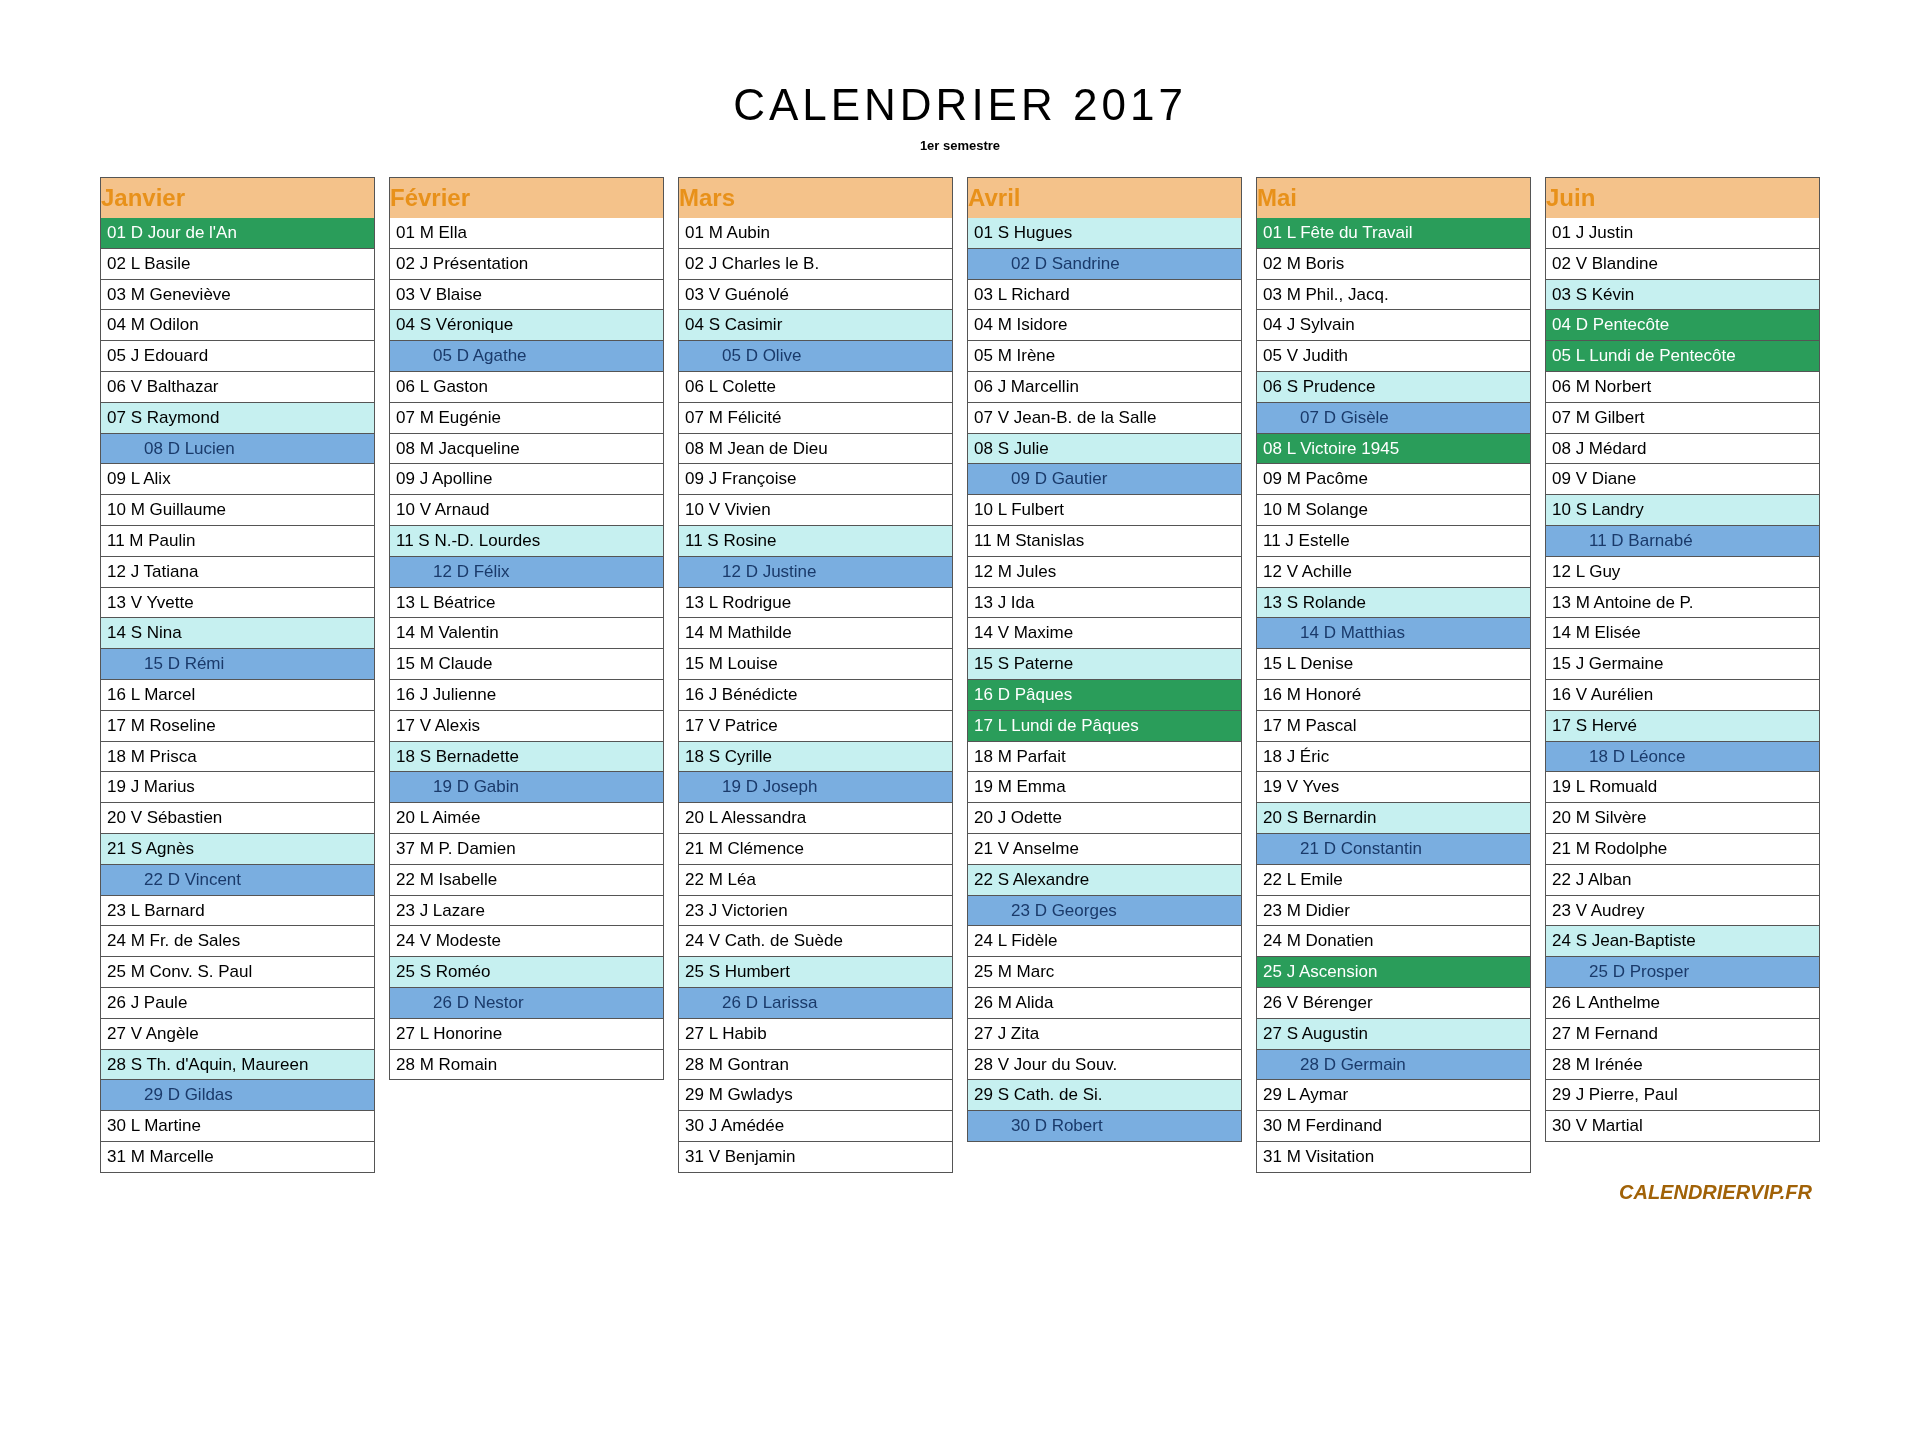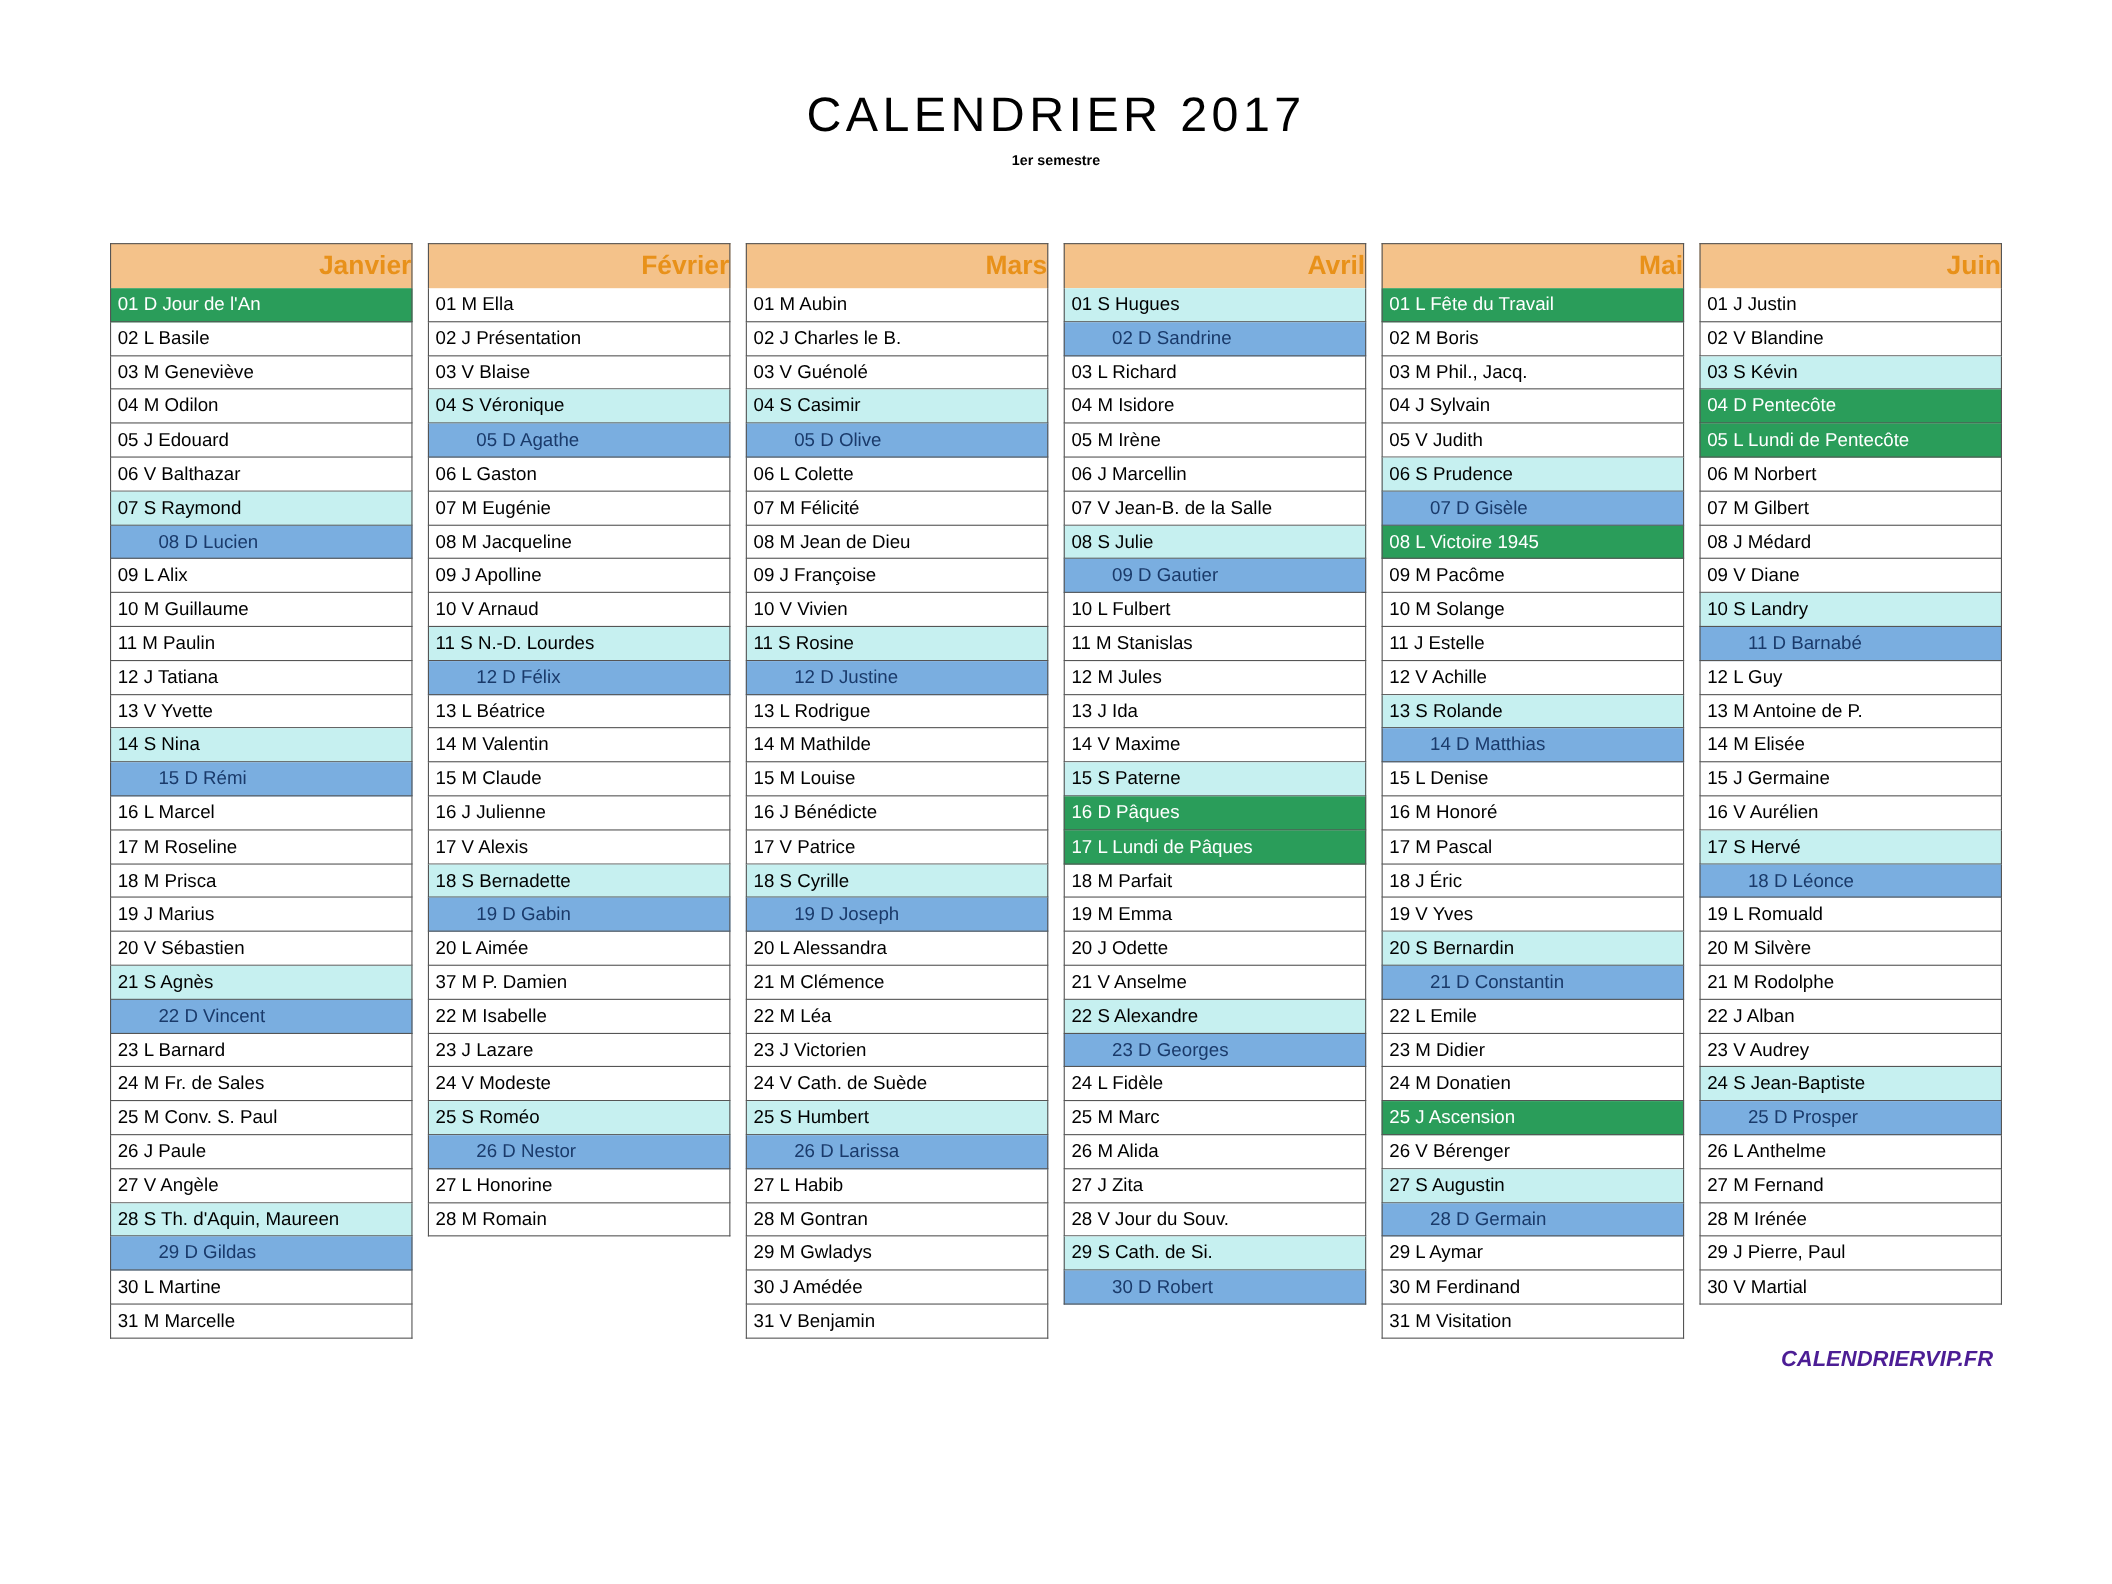--- a/index.html
+++ b/index.html
@@ -29,45 +29,44 @@
     gap: 14px;
     justify-content: center;
   }
   .month {
     flex: 1 1 0;
     min-width: 0;
   }
   .month-header {
     background: #f4c28a;
     color: #e8911a;
-    text-align: right;
+    text-align: left;
     font-size: 24px;
     font-weight: bold;
     padding: 6px 0;
     border: 1px solid #555;
     border-bottom: none;
-    margin-top: 44px;
   }
   .day {
     border: 1px solid #555;
     border-top: none;
     font-size: 17px;
     padding: 3px 6px;
     line-height: 1.4;
     white-space: nowrap;
     overflow: hidden;
     text-overflow: clip;
     color: #000;
   }
   .hl-holiday { background: #2a9d5a; color: #fff; }
   .hl-sunday  { background: #7aaee0; color: #1a3a6a; padding-left: 43px; }
   .hl-sat     { background: #c6f0f0; color: #000; }
   .footer-brand {
     text-align: right;
-    color: #4c1d95;
+    color: #a16207;
     font-size: 20px;
     font-weight: bold;
     font-style: italic;
     margin-top: 8px;
     padding-right: 8px;
   }
 </style>
 </head>
 <body>
 

